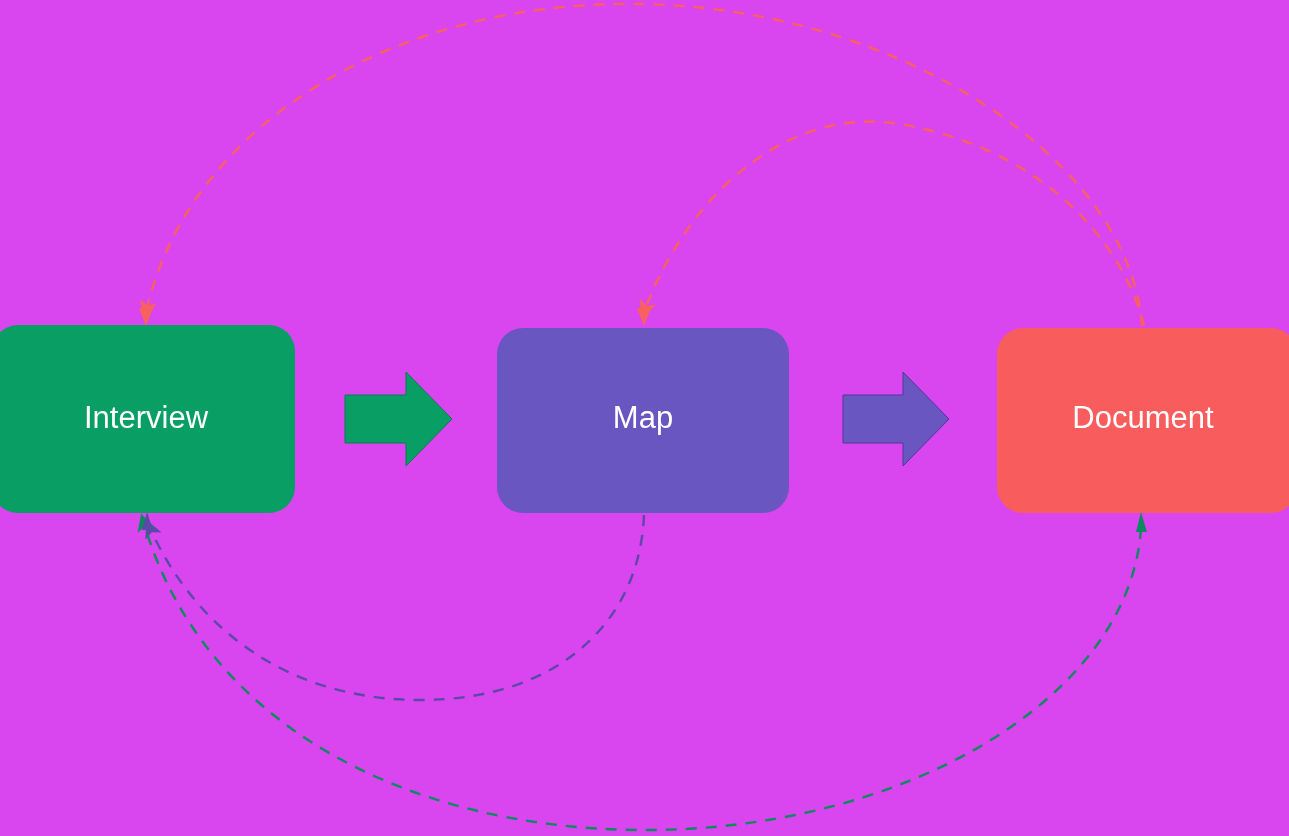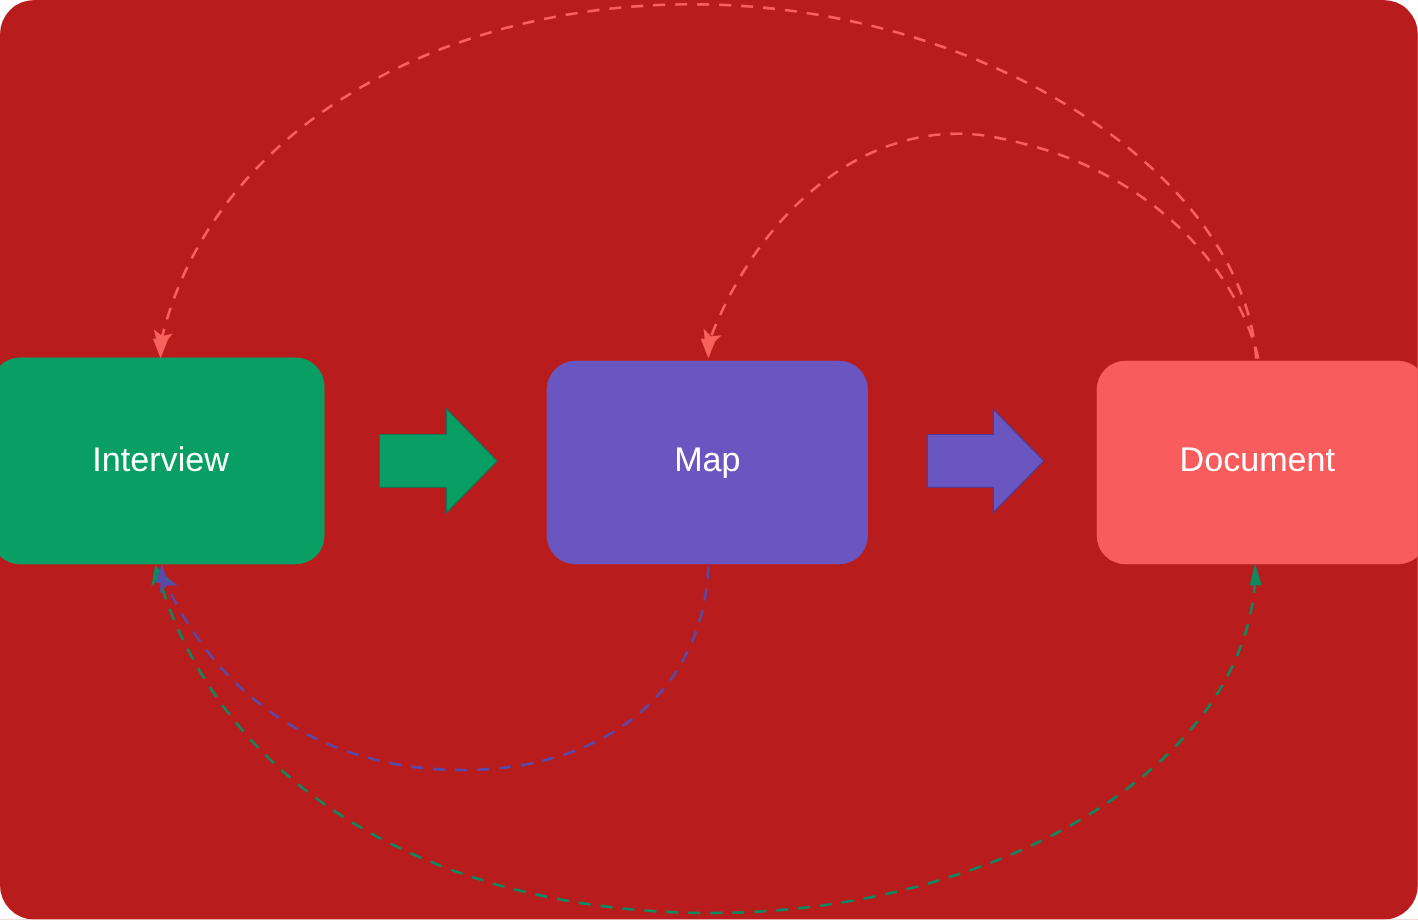--- a/index.html
+++ b/index.html
@@ -10,22 +10,21 @@
   body {
     width: 1289px;
     height: 836px;
     overflow: hidden;
     font-family: "Liberation Sans", sans-serif;
   }
   #diagram-root {
     position: relative;
     width: 1289px;
     height: 836px;
-    background: #b91c1c;
-    border-radius: 31px;
+    background: #d946ef;
   }
   svg.canvas {
     position: absolute;
     top: 0;
     left: 0;
     width: 1289px;
     height: 836px;
     display: block;
   }
   .node-label {

